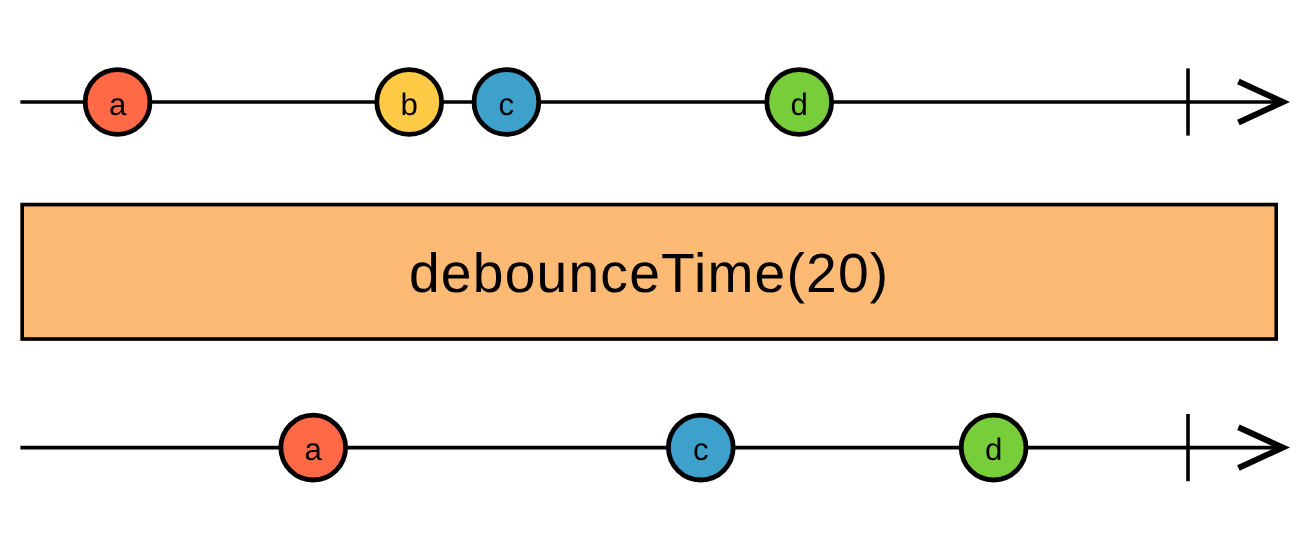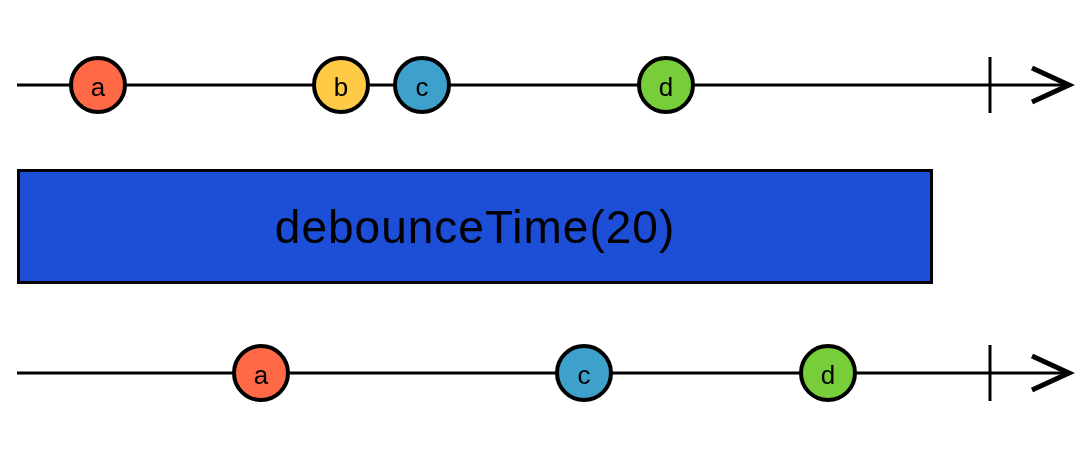--- a/index.html
+++ b/index.html
@@ -19,25 +19,25 @@
     position: absolute;
     left: 0;
     top: 0;
     width: 1082px;
     height: 457px;
   }
   .op-box {
     position: absolute;
     left: 17px;
     top: 169px;
-    width: 916px;
+    width: 1048px;
     height: 115px;
     border: 3px solid #000000;
     box-sizing: border-box;
-    background: #1d4ed8;
+    background: #fdba74;
     display: flex;
     align-items: center;
     justify-content: center;
   }
   .op-label {
     font-size: 46px;
     color: #000000;
     letter-spacing: 1px;
     white-space: nowrap;
   }

